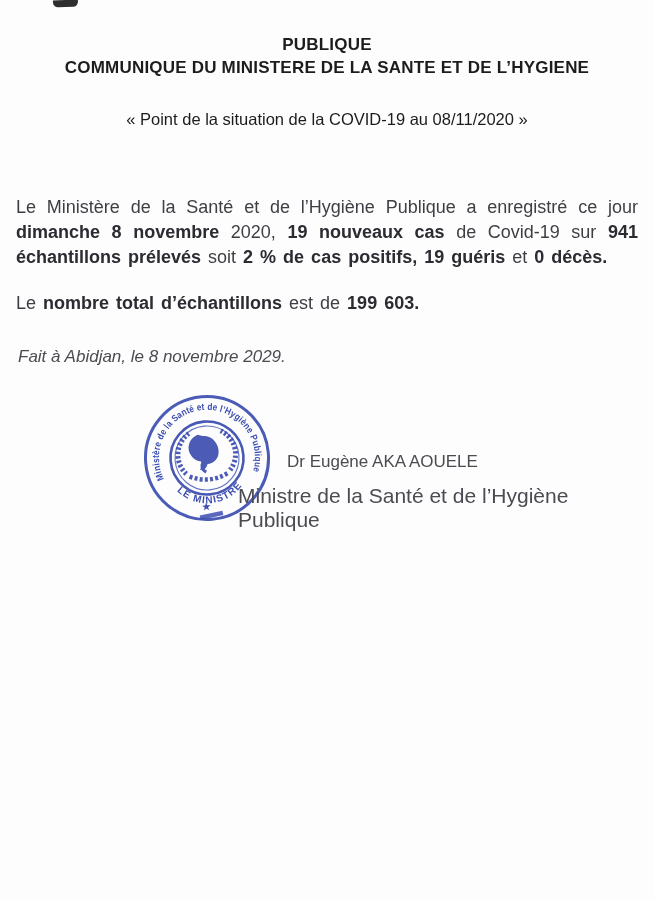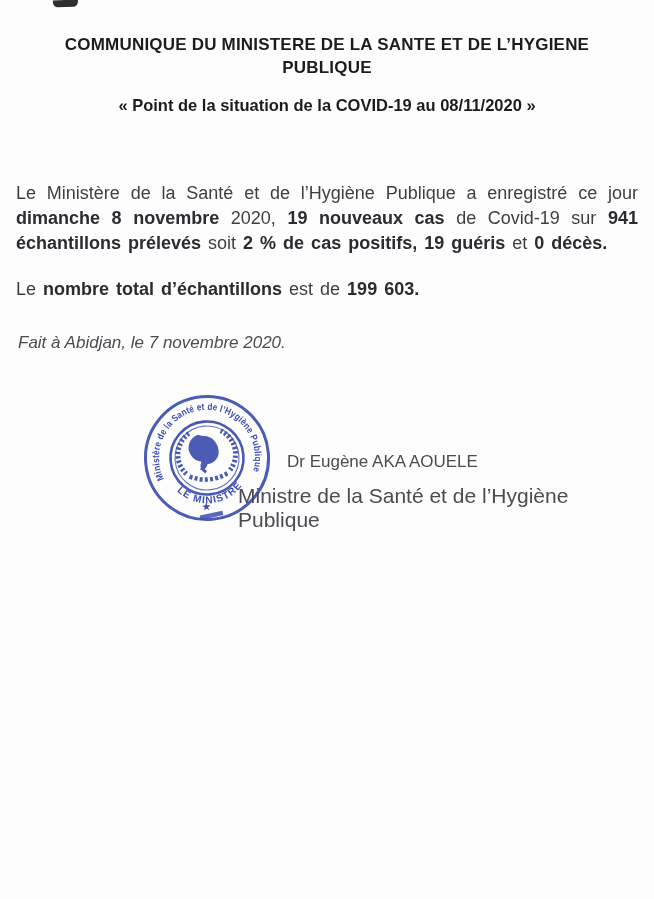--- a/index.html
+++ b/index.html
@@ -19,23 +19,23 @@
   .title {
     padding-top: 33px;
     text-align: center;
     font-weight: bold;
     font-size: 17px;
     line-height: 23px;
     letter-spacing: 0.2px;
     color: var(--heading-text, #1c1c1e);
   }
   .subtitle {
-    margin-top: 17px;
+    margin-top: 31px;
     text-align: center;
-    font-weight: bold;
+    font-weight: normal;
     font-size: 16.5px;
     color: var(--heading-text, #1c1c1e);
   }
 
   .content { margin: 0 16px; }
   .para {
     margin: 0;
     text-align: justify;
     font-size: 18px;
     line-height: 25px;
@@ -72,30 +72,30 @@
   }
 </style>
 </head>
 <body>
 
 <div class="page">
 
   <div class="artifact"></div>
 
   <div class="title">
+    <div>PUBLIQUE</div>
     <div>COMMUNIQUE DU MINISTERE DE LA SANTE ET DE L’HYGIENE</div>
-    <div>PUBLIQUE</div>
   </div>
 
   <div class="subtitle">« Point de la situation de la COVID-19 au 08/11/2020 »</div>
 
   <div class="content">
     <p class="para p1"><span>Le Ministère de la Santé et de l’Hygiène Publique a enregistré ce jour </span><span class="b">dimanche 8 novembre </span><span>2020, </span><span class="b">19 nouveaux cas </span><span>de Covid-19 sur </span><span class="b">941 échantillons prélevés </span><span>soit </span><span class="b">2 % de cas positifs, 19 guéris </span><span>et </span><span class="b">0 décès.</span></p>
     <p class="para p3"><span>Le </span><span class="b">nombre total d’échantillons </span><span>est de </span><span class="b">199 603.</span></p>
-    <p class="dateline">Fait à Abidjan, le 7 novembre 2020.</p>
+    <p class="dateline">Fait à Abidjan, le 8 novembre 2029.</p>
   </div>
 
   <div class="stamp">
     <svg viewBox="0 0 130 130" xmlns="http://www.w3.org/2000/svg">
       <circle cx="65" cy="65" r="61.5" fill="none" stroke="currentColor" stroke-width="3" opacity="0.92"></circle>
       <circle cx="65" cy="65" r="36.5" fill="none" stroke="currentColor" stroke-width="2.6" opacity="0.95"></circle>
       <circle cx="65" cy="65" r="32" fill="none" stroke="currentColor" stroke-width="1.1" opacity="0.8"></circle>
 
       <path id="ringPath" d="M 21,84 A 48,48 0 1 1 109,84" fill="none"></path>
       <text font-size="9.5" font-weight="bold" fill="currentColor" letter-spacing="0.2">

